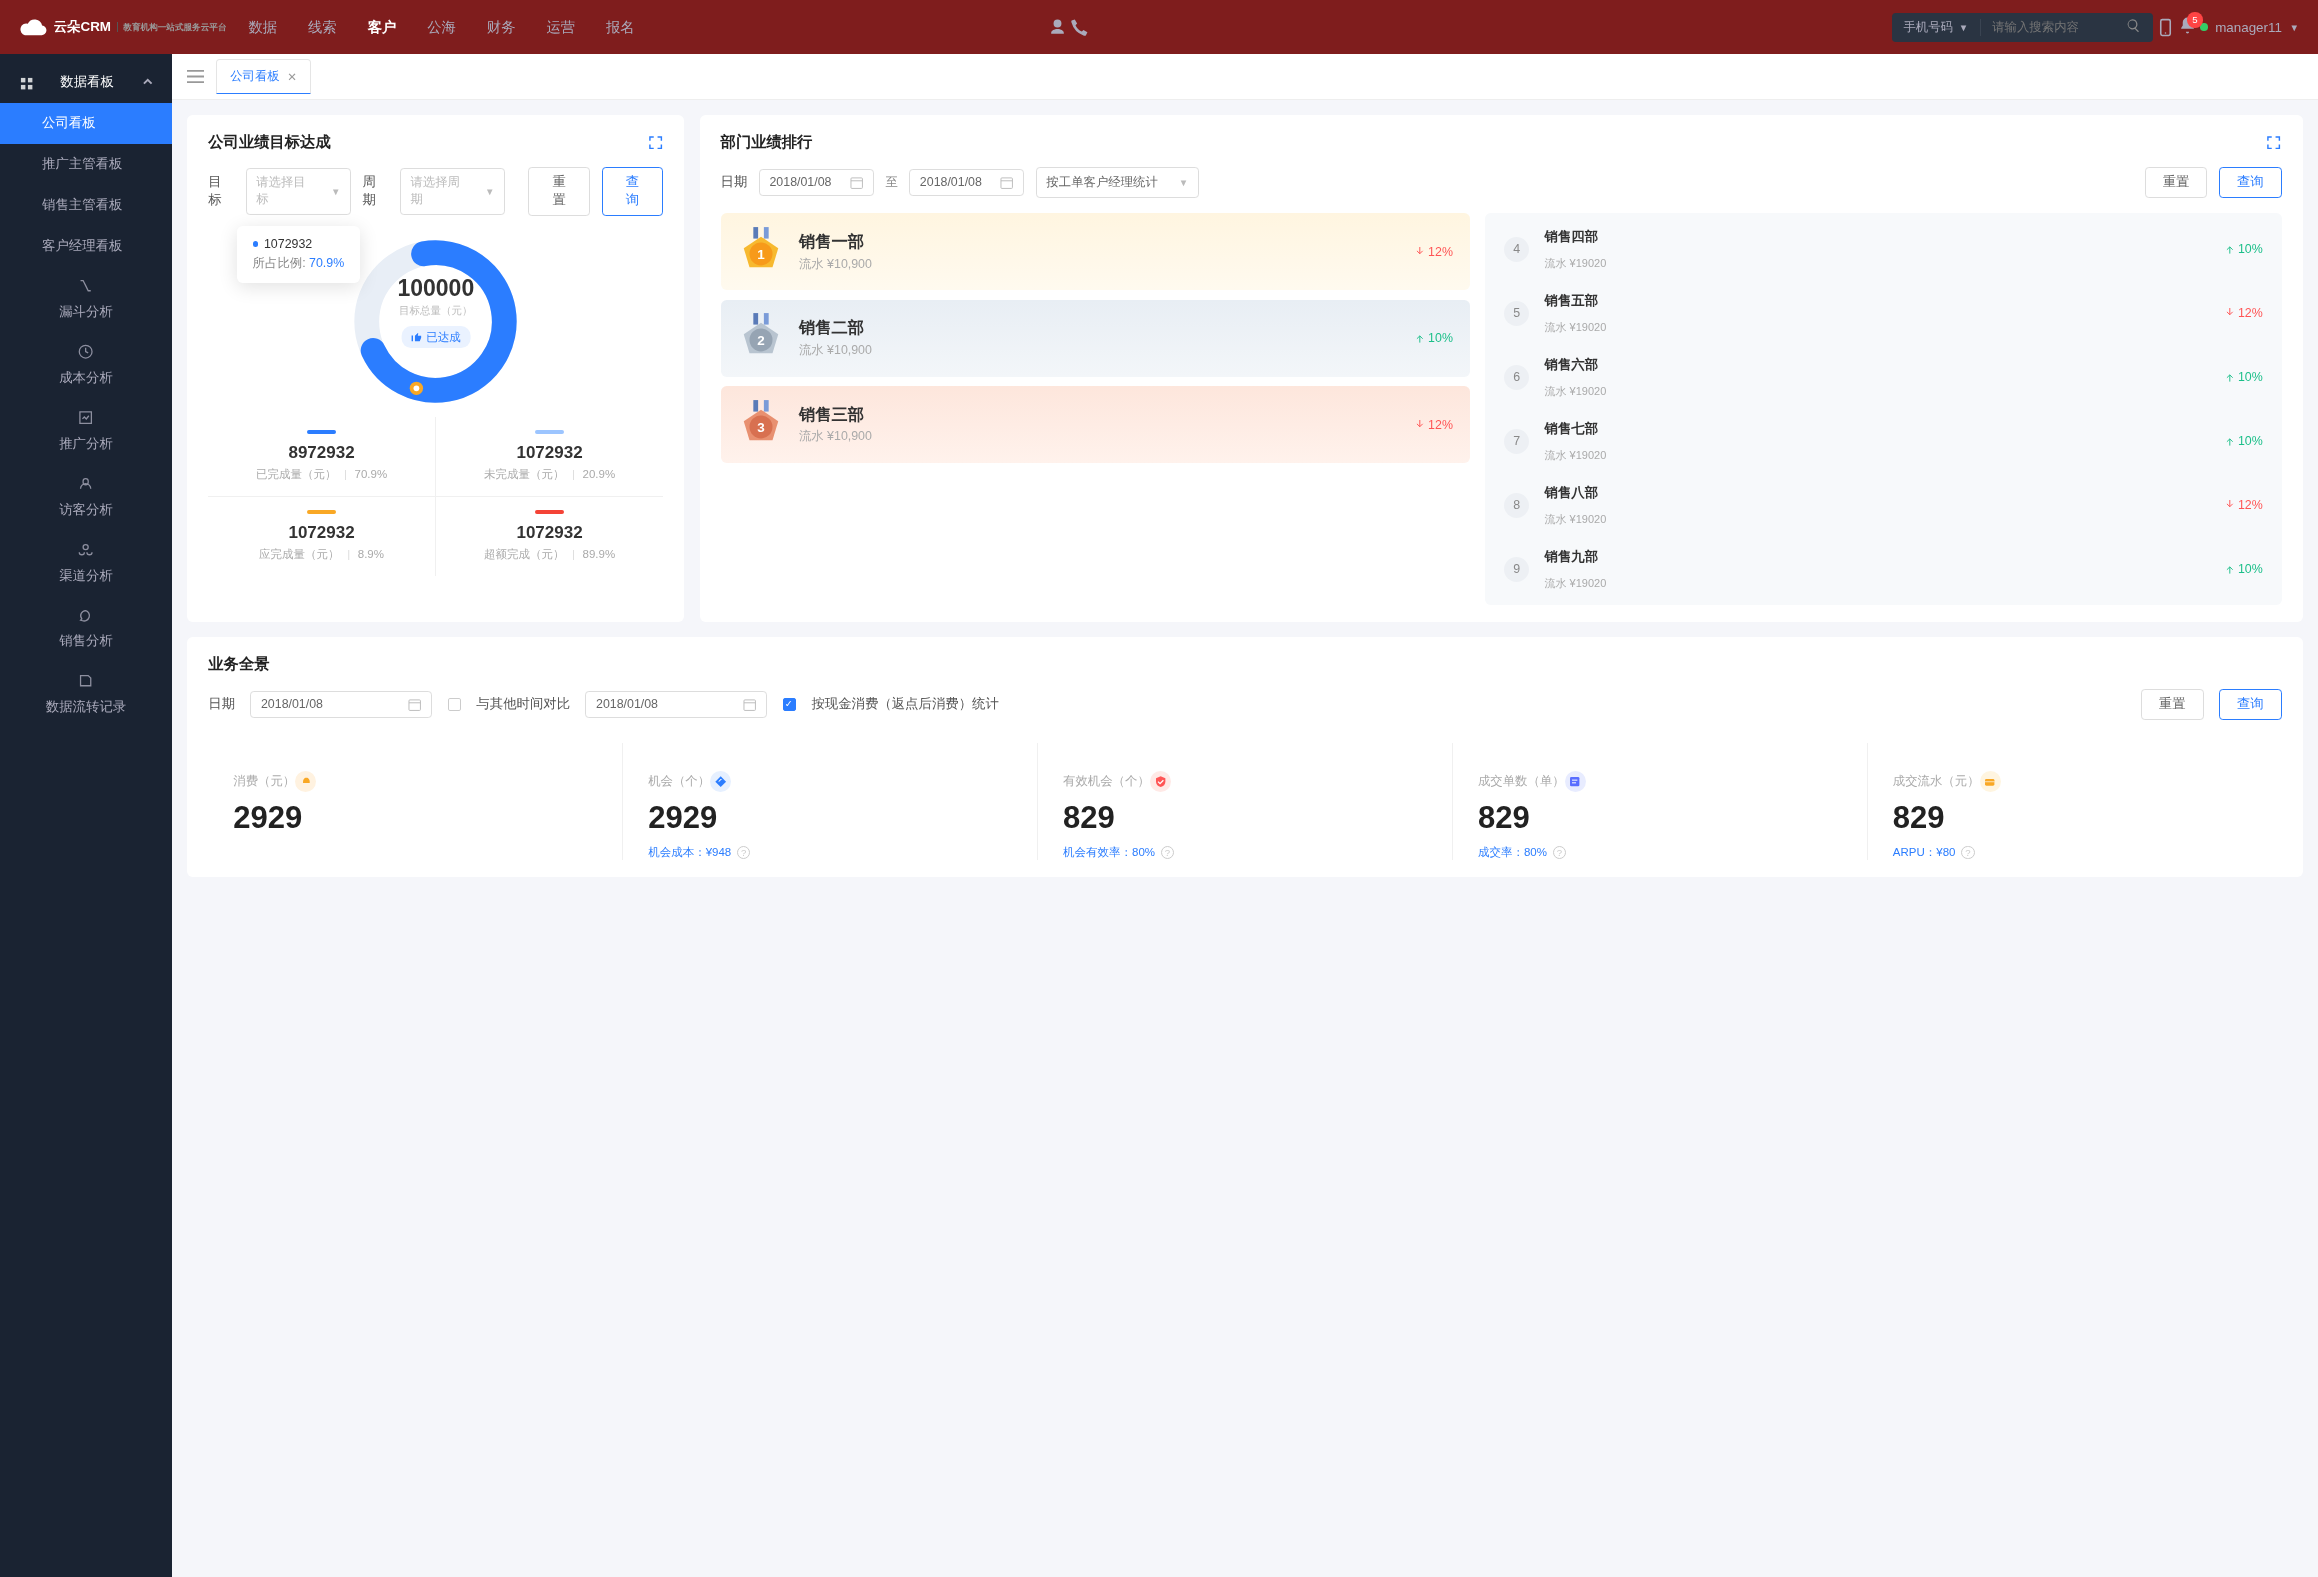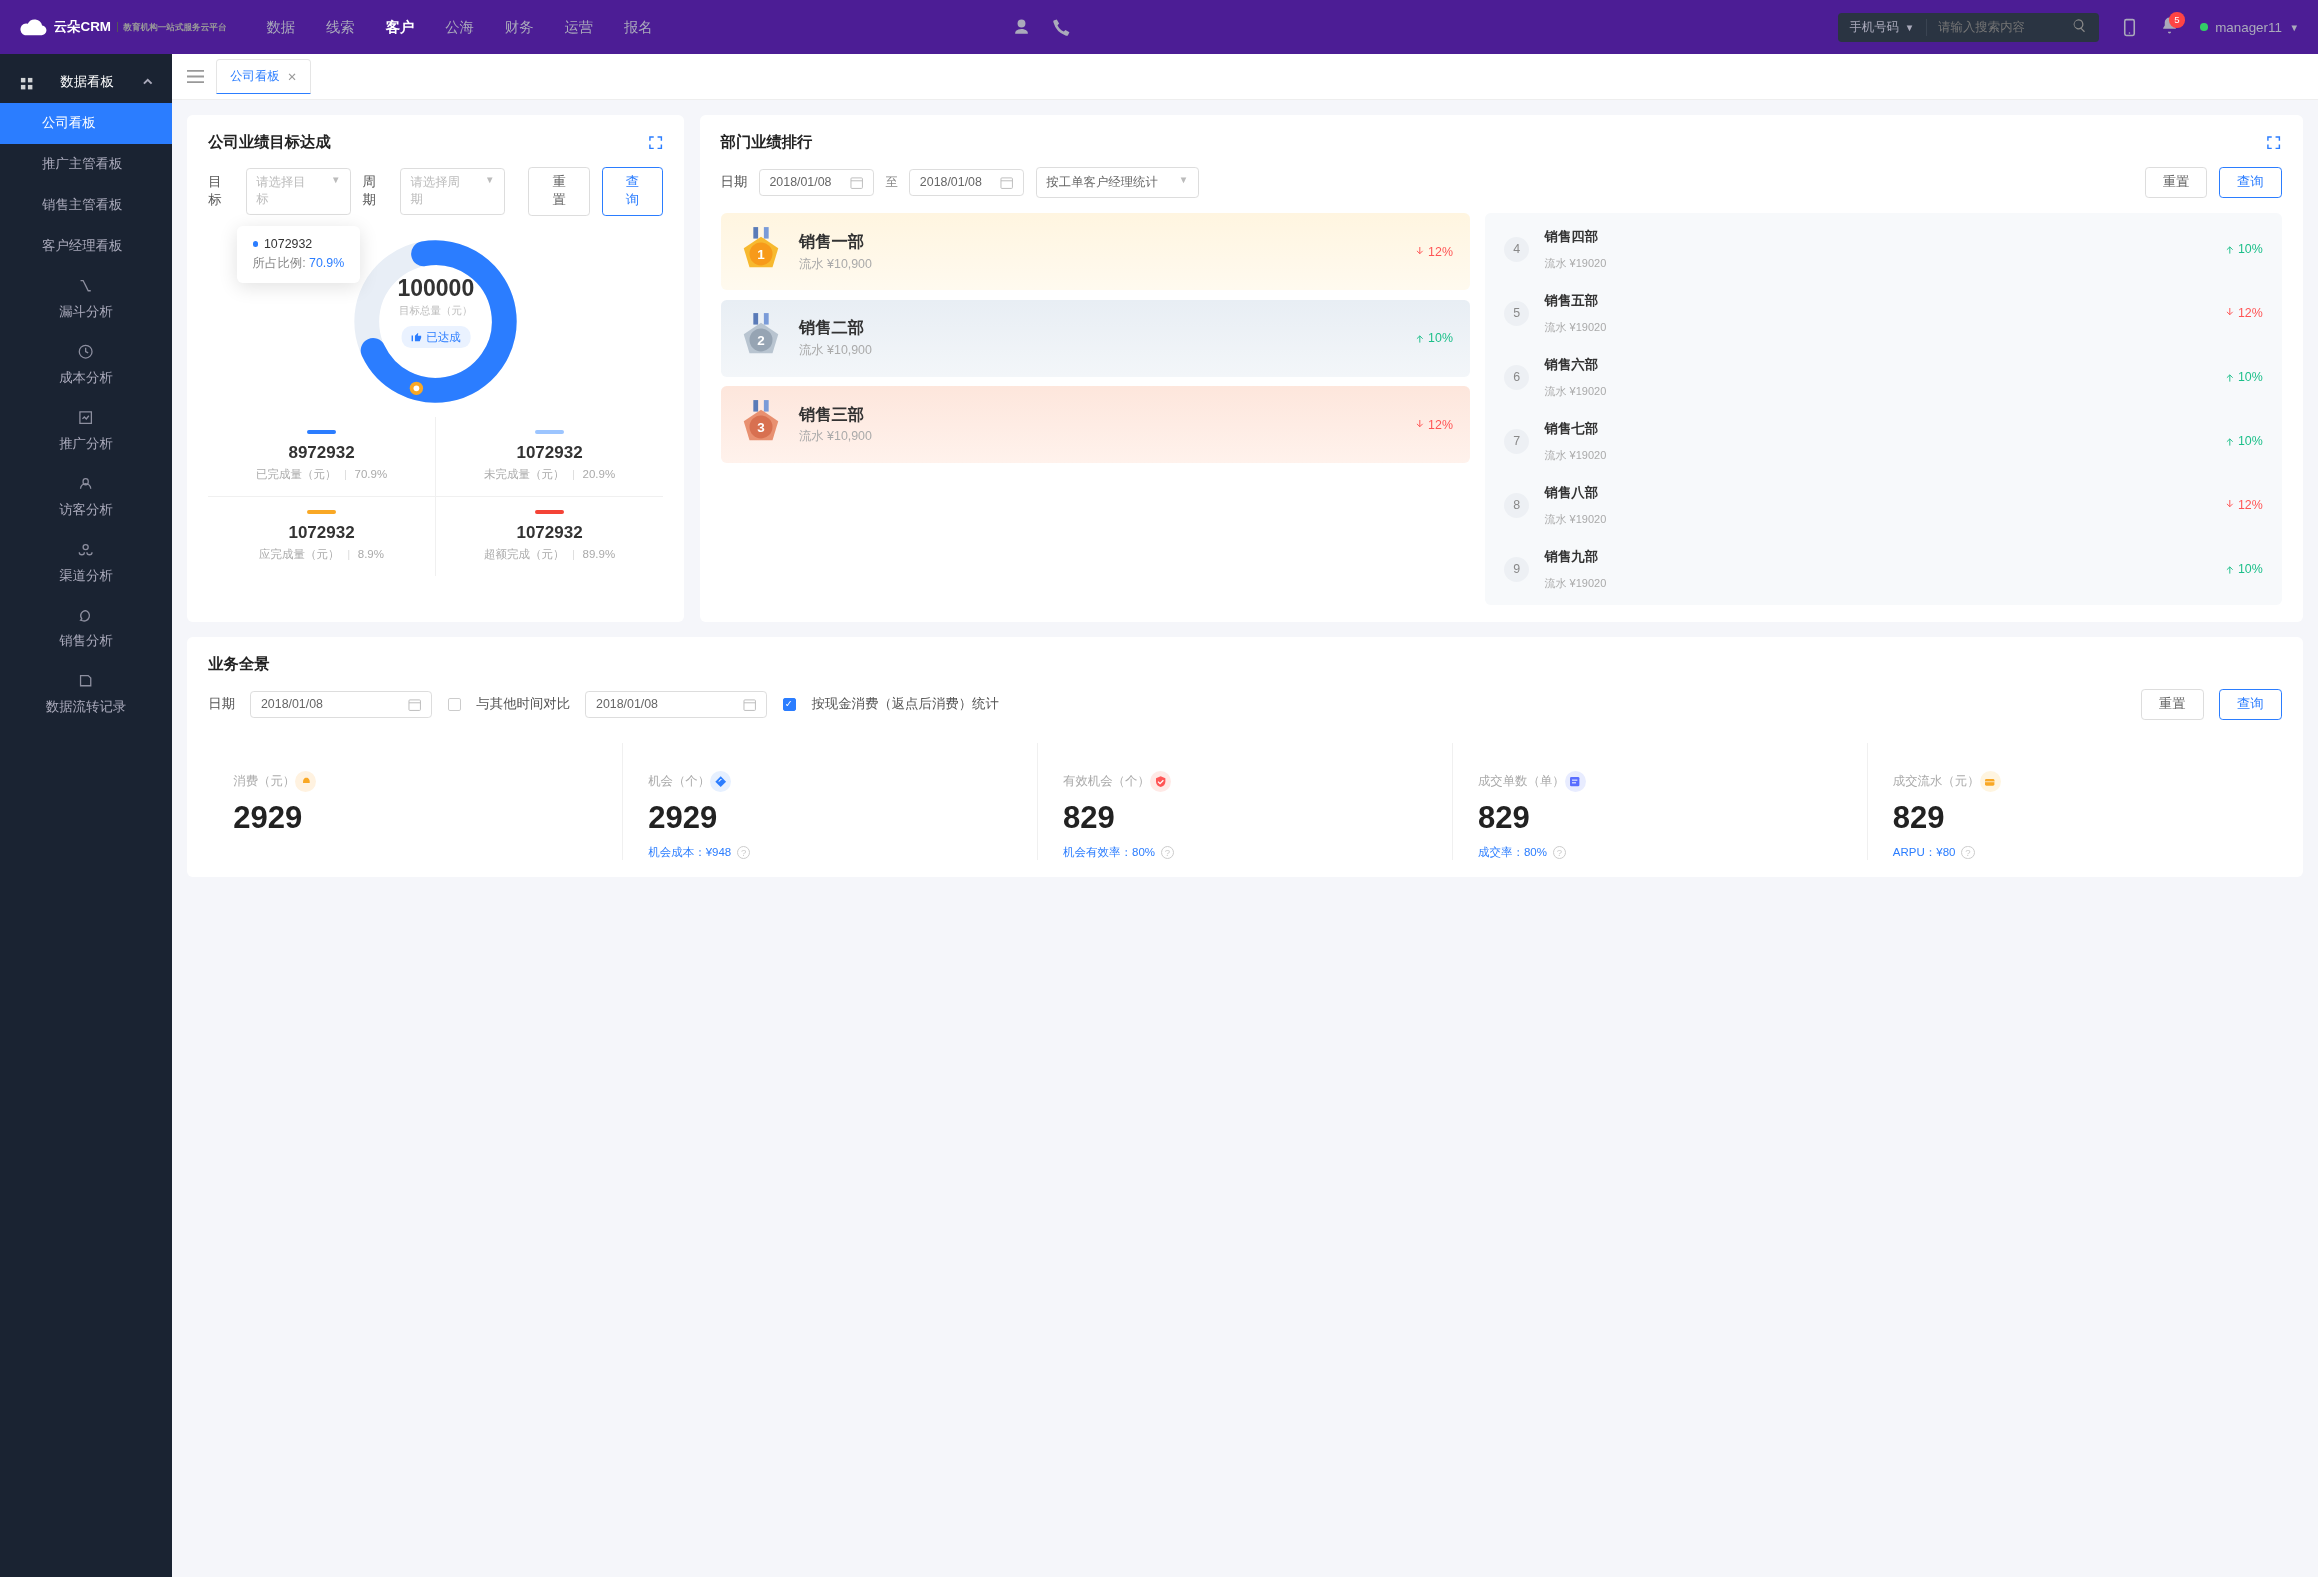--- a/index.html
+++ b/index.html
@@ -1,18 +1,18 @@
 <!DOCTYPE html>
 <html><head>
 <meta charset="utf-8">
 <style>
 * { box-sizing: border-box; margin: 0; padding: 0; }
 body { font-family: -apple-system, BlinkMacSystemFont, "Segoe UI", "PingFang SC", "Microsoft YaHei", sans-serif; background: #f5f6fa; color: #333; font-size: 13.4px; }
 
-.topbar { background: #4c1d95; height: 54px; display: flex; align-items: center; padding: 0 19px; color: #aab; gap: 21px; }
+.topbar { background: #7f1d1d; height: 54px; display: flex; align-items: center; padding: 0 19px; color: #aab; gap: 3px; }
 .logo { display: flex; align-items: center; gap: 5.7px; margin-right: 19px; color: #fff; font-weight: 600; }
 .logo-icon { width: 29px; height: 23px; }
 .logo-sub { font-size: 8.6px; color: #999; border-left: 1px solid #555; padding-left: 5.7px; line-height: 1.2; }
 .topnav { display: flex; gap: 31px; flex: 1; }
 .topnav-item { color: #aab; font-size: 14.3px; cursor: pointer; }
 .topnav-item.active { color: #fff; font-weight: 600; }
 .search-wrap { display: flex; align-items: center; background: #2a3442; border-radius: 3.8px; height: 29px; }
 .search-sel { padding: 0 11.5px; border-right: 1px solid #3a4452; color: #aab; display: flex; align-items: center; gap: 5.7px; font-size: 12.4px; }
 .search-input { background: transparent; border: none; color: #aab; padding: 0 11.5px; width: 134px; outline: none; font-size: 12.4px; }
 .search-btn { padding: 0 11.5px; color: #888; }
@@ -37,21 +37,21 @@
 .tab-close { color: #999; font-size: 11.5px; cursor: pointer; }
 
 .content { padding: 15.3px; display: flex; flex-direction: column; gap: 15.3px; }
 .row1 { display: flex; gap: 15.3px; }
 .card { background: #fff; border-radius: 5.7px; padding: 17px 21px; }
 .card-title-row { display: flex; align-items: center; justify-content: space-between; margin-bottom: 13.4px; }
 .card-title { font-size: 15.3px; font-weight: 600; color: #222; }
 .expand-icn { width: 15.3px; height: 15.3px; fill: #2b7dff; cursor: pointer; }
 .filters { display: flex; align-items: center; gap: 11.5px; }
 .filt-label { color: #555; font-size: 13.4px; }
-.sel { border: 1px solid #ddd; border-radius: 3.8px; padding: 5.7px 9.6px; color: #bbb; display: flex; gap: 16px; font-size: 12.4px; cursor: pointer; min-width: 96px; justify-content: space-between; }
+.sel { border: 1px solid #ddd; border-radius: 3.8px; padding: 5.7px 9.6px; color: #bbb; display: flex; align-items: center; gap: 16px; font-size: 12.4px; cursor: pointer; min-width: 96px; justify-content: space-between; }
 .sel .chv { color: #bbb; font-size: 9.6px; }
 .btn { border: 1px solid #ddd; border-radius: 3.8px; padding: 5.7px 17px; color: #666; cursor: pointer; background: #fff; font-size: 13.4px; }
 .btn.primary { border-color: #2b7dff; color: #2b7dff; }
 
 .goal-card { flex: 0 0 497px; }
 .donut-wrap { position: relative; display: flex; justify-content: center; padding: 9.6px 0 0; }
 .tooltip { position: absolute; left: 29px; top: 9.6px; background: #fff; border-radius: 5.7px; box-shadow: 0 3.8px 19px rgba(0,0,0,0.12); padding: 11.5px 15.3px; font-size: 12.4px; }
 .tooltip .t1 { display: flex; align-items: center; gap: 5.7px; color: #333; }
 .tooltip .dot { width: 5.7px; height: 5.7px; background: #2b7dff; border-radius: 50%; }
 .tooltip .t2 { color: #888; margin-top: 3.8px; }

